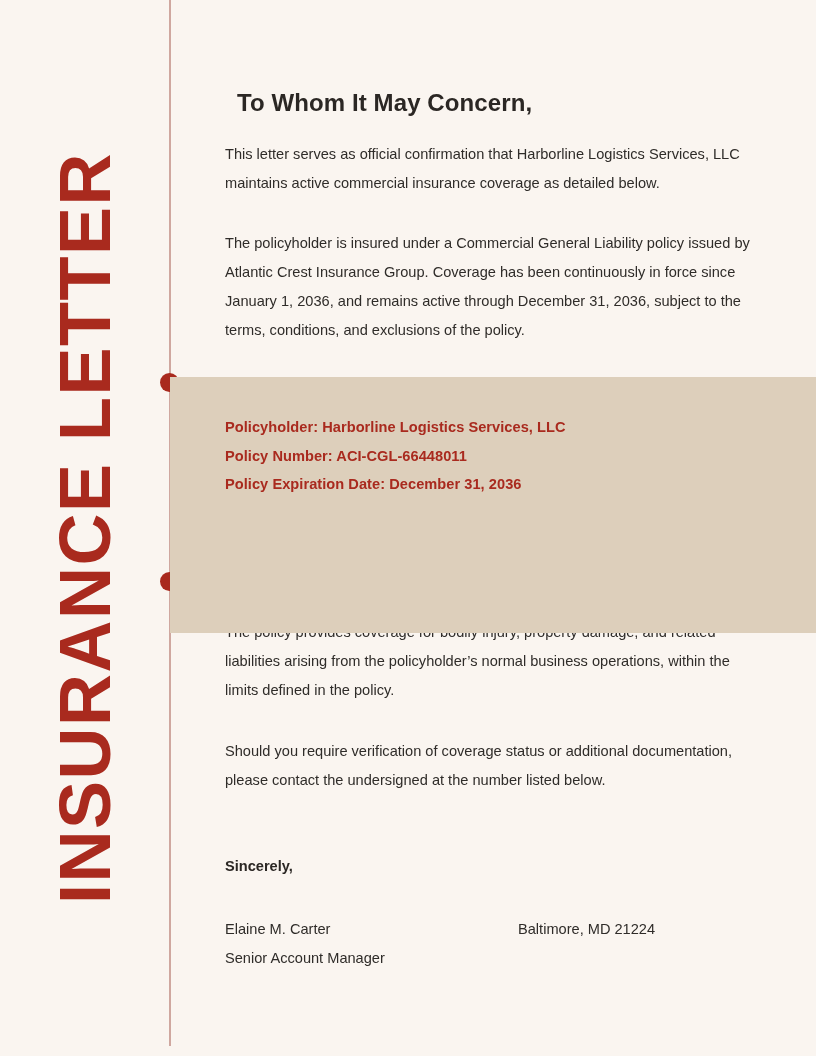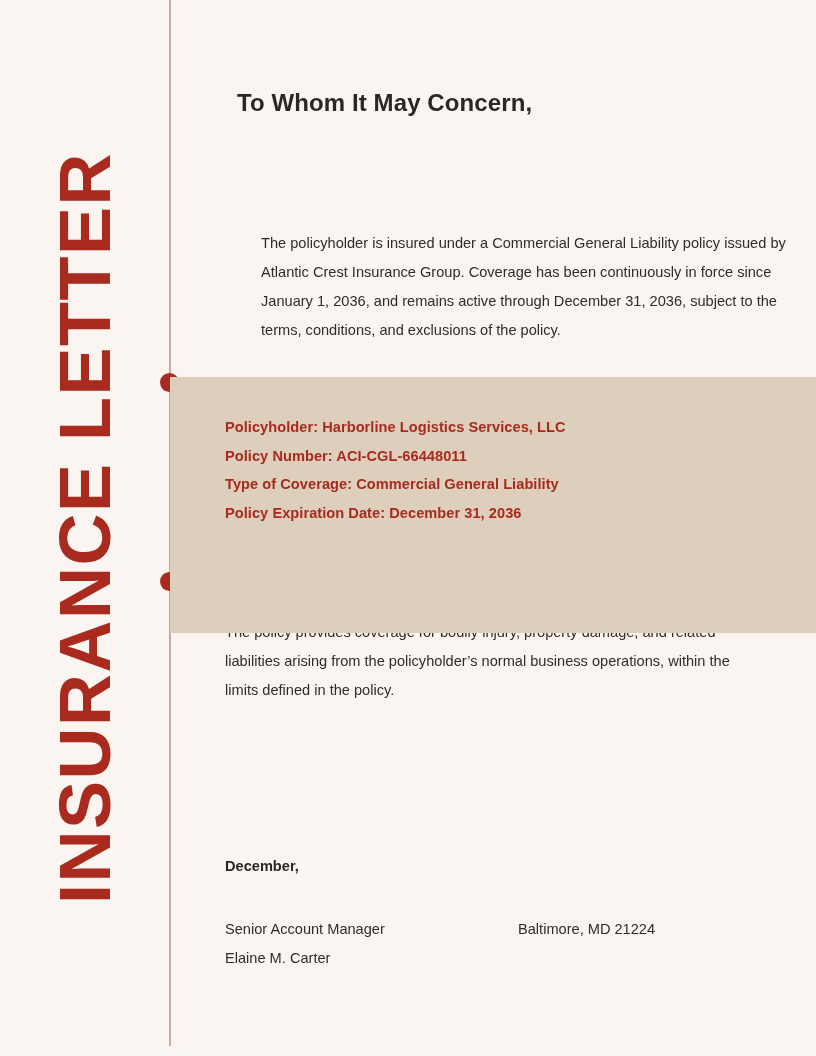--- a/index.html
+++ b/index.html
@@ -94,21 +94,21 @@
   .para {
     position: absolute;
     left: 0;
     width: 535px;
     font-size: 14.6px;
     line-height: 29px;
     color: #2f2c29;
     margin: 0;
   }
   .para-1 { top: 140px; }
-  .para-2 { top: 229px; margin-left: 36px; }
+  .para-2 { top: 229px; }
   .para-3 { top: 618px; width: 540px; }
   .para-4 { top: 737px; width: 540px; }
 
   
   .details-band {
     position: absolute;
     left: 170px;
     top: 377px;
     width: 646px;
     height: 256px;
@@ -172,42 +172,43 @@
   <div class="dot dot-bottom"></div>
 
   <div class="sidebar-title">
     <div class="sidebar-title-inner">INSURANCE LETTER</div>
   </div>
 
   <div class="content">
 
     <h1 class="letter-heading">To Whom It May Concern,</h1>
 
+    <p class="para para-1">This letter serves as official confirmation that Harborline Logistics Services, LLC maintains active commercial insurance coverage as detailed below.</p>
 
     <p class="para para-2">The policyholder is insured under a Commercial General Liability policy issued by Atlantic Crest Insurance Group. Coverage has been continuously in force since January 1, 2036, and remains active through December 31, 2036, subject to the terms, conditions, and exclusions of the policy.</p>
 
     <p class="para para-3">The policy provides coverage for bodily injury, property damage, and related liabilities arising from the policyholder’s normal business operations, within the limits defined in the policy.</p>
 
-
-    <div class="signoff">December,</div>
+    <p class="para para-4">Should you require verification of coverage status or additional documentation, please contact the undersigned at the number listed below.</p>
+
+    <div class="signoff">Sincerely,</div>
 
     <div class="closing-block">
       <div class="closing-col left">
+        <div>Elaine M. Carter</div>
         <div>Senior Account Manager</div>
-        <div>Elaine M. Carter</div>
       </div>
       <div class="closing-col right">
         <div>Baltimore, MD 21224</div>
       </div>
     </div>
 
   </div>
 
   <div class="details-band">
     <ul class="details-list">
       <li>Policyholder: Harborline Logistics Services, LLC</li>
       <li>Policy Number: ACI-CGL-66448011</li>
-      <li>Type of Coverage: Commercial General Liability</li>
       <li>Policy Expiration Date: December 31, 2036</li>
     </ul>
   </div>
 
 </div>
 
 </body></html>

